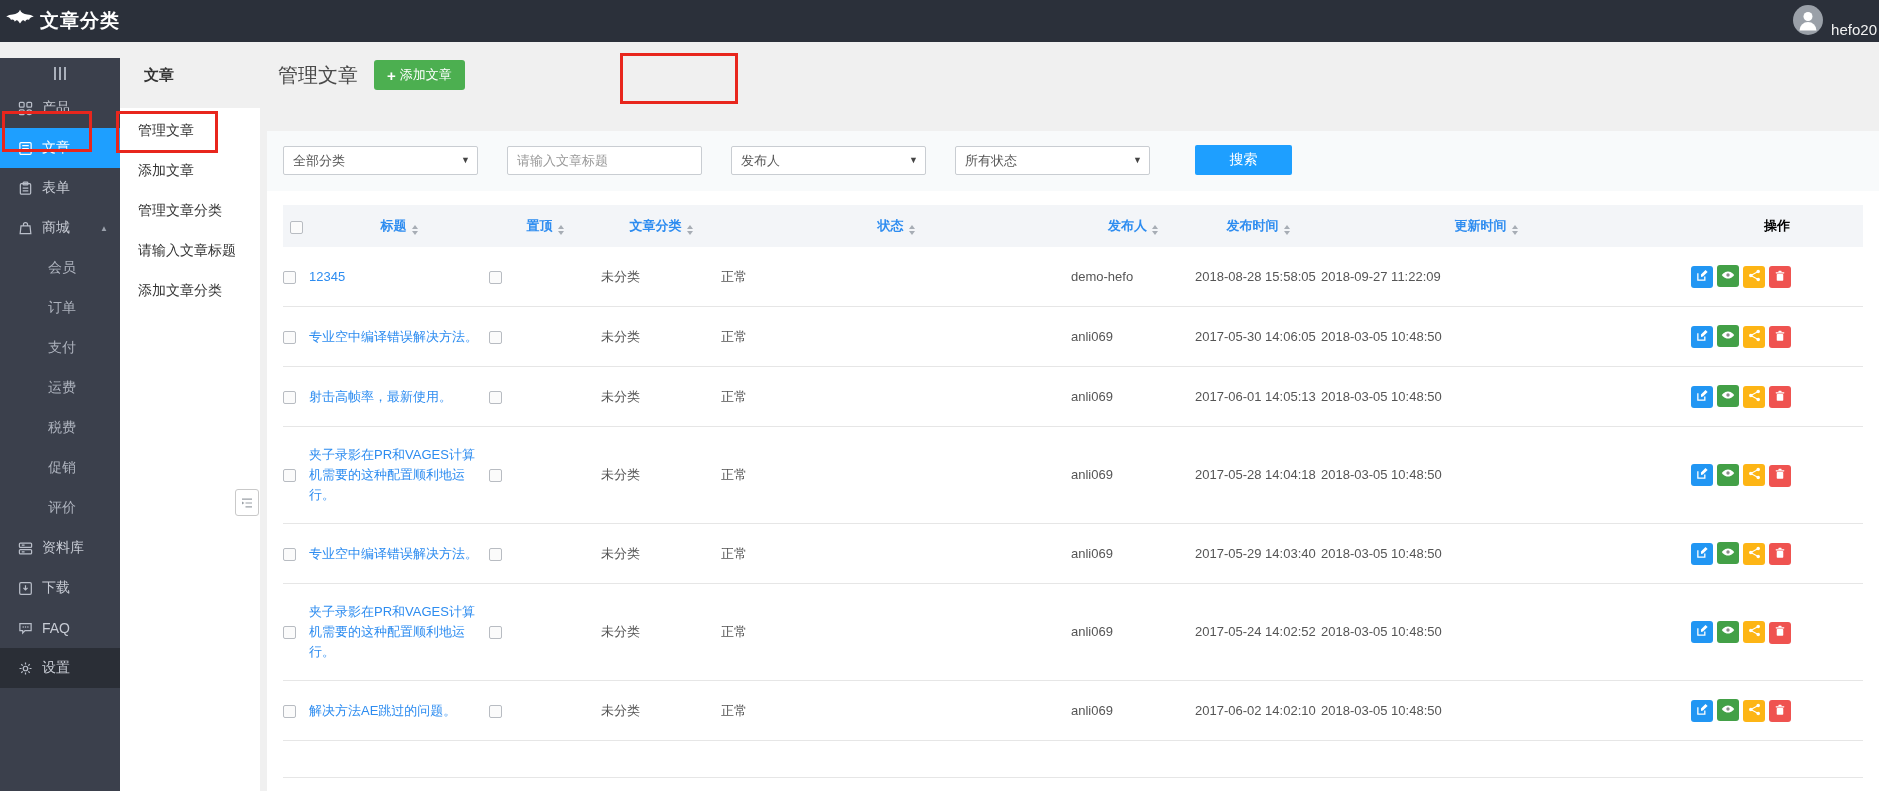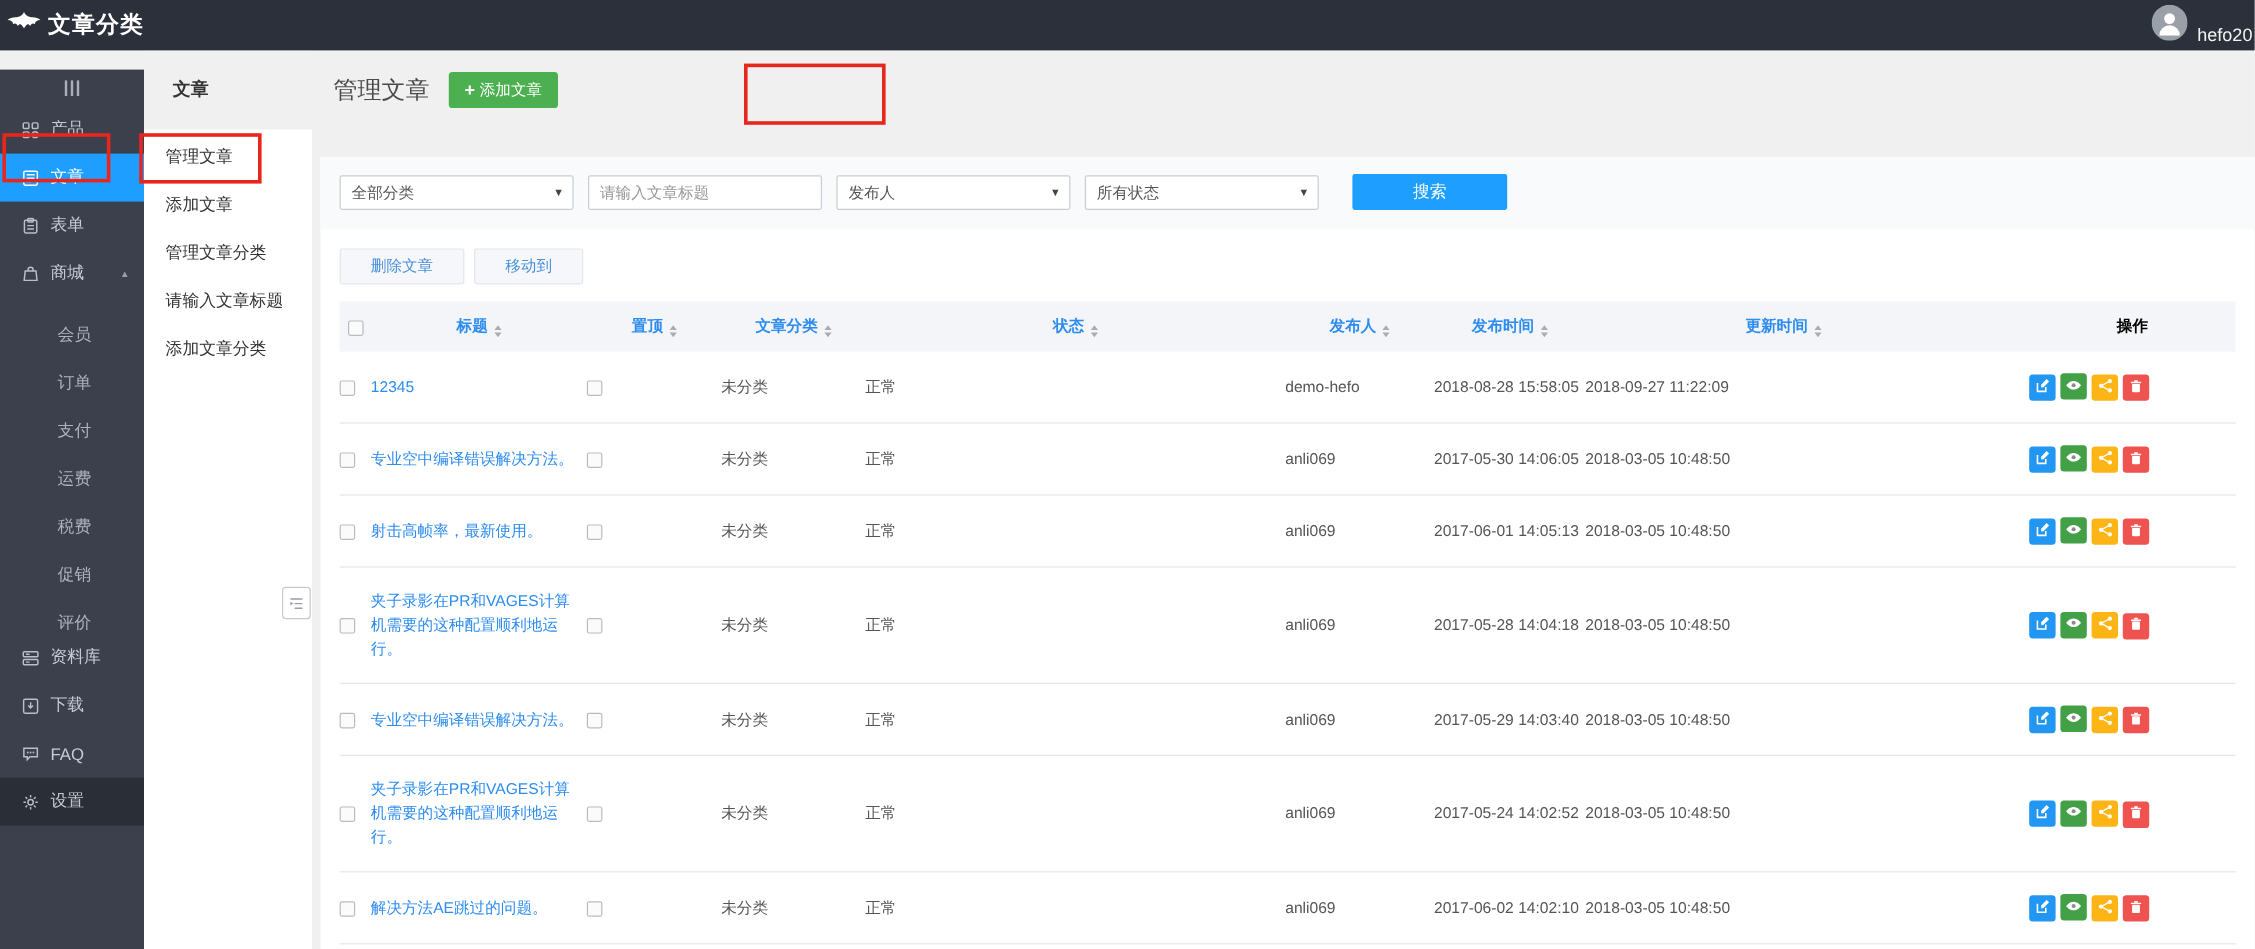--- a/index.html
+++ b/index.html
@@ -11,46 +11,46 @@
   .logo { display:flex; align-items:center; gap:5px; padding-left:5px; cursor:pointer; }
   .logo-text { color:#fff; font-size:19px; font-weight:bold; letter-spacing:1px; }
   .user { display:flex; align-items:flex-end; gap:8px; padding-right:2px; color:#f2f2f2; font-size:15px; white-space:nowrap; }
 
   
   .sidebar { position:absolute; left:0; top:58px; bottom:0; width:120px; background:var(--sidebar,#3B404C); z-index:10; }
   .collapse-ctrl { height:30px; display:flex; align-items:center; justify-content:center; gap:3px; cursor:pointer; }
   .collapse-ctrl i { display:block; width:2px; height:13px; background:#aab0bb; }
   .side-item { height:40px; display:flex; align-items:center; padding-left:18px; color:#c6cad3; font-size:14px; cursor:pointer; position:relative; }
   .side-item .sicon { width:15px; height:15px; margin-right:9px; display:inline-flex; color:#b9bec9; }
-  .side-item.sub { padding-left:48px; color:#adb2bd;align-items:flex-end; }
+  .side-item.sub { padding-left:48px; color:#adb2bd; }
   .side-item.active { background:var(--accent,#1E9FFF); color:#fff; }
   .side-item.active .sicon { color:#fff; }
   .side-item.dark { background:rgba(0,0,0,.28); }
   .side-item .exp { position:absolute; right:12px; font-size:8px; color:#9aa0ab; }
 
   
   .subsidebar { position:absolute; left:120px; top:42px; bottom:0; width:140px; background:#fff; z-index:5; }
   .sub-header { height:66px; line-height:66px; padding-left:24px; background:#f0f0f0; font-size:15px; font-weight:bold; color:#333; }
   .sub-items { padding-top:2px; }
   .sub-item { height:40px; line-height:40px; padding-left:18px; font-size:14px; color:#333; cursor:pointer; }
 
   
   .content { position:absolute; left:260px; top:42px; right:0; bottom:0; background:#f0f0f0; }
   .content-header { height:66px; display:flex; align-items:center; padding-left:18px; }
   .page-title { font-size:20px; font-weight:normal; color:#4a4a4a; }
   .btn-add { margin-left:16px; height:30px; padding:0 13px; background:var(--green,#4CAF50); color:#fff; border:none; border-radius:3px; font-size:13px; cursor:pointer; display:inline-flex; align-items:center; gap:4px; font-family:inherit; }
   .btn-add .plus { font-size:15px; font-weight:bold; }
 
   .panel { position:absolute; left:7px; top:89px; right:0; bottom:0; background:#fff; padding:14px 16px; overflow:hidden; }
-  .filters { display:flex; gap:12px; align-items:center; background:#f8fafb; margin:-14px -16px 0; padding:14px 16px 16px; }
+  .filters { display:flex; gap:29px; align-items:center; background:#f8fafb; margin:-14px -16px 0; padding:14px 16px 16px; }
   .select-box { position:relative; width:195px; height:29px; border:1px solid #c9cdd2; border-radius:2px; background:#fff; font-size:13px; color:#555; line-height:27px; padding:0 22px 0 9px; cursor:pointer; overflow:hidden; white-space:nowrap; }
   .select-box .caret { position:absolute; right:7px; top:0; font-size:9px; color:#444; }
   .text-input { width:195px; height:29px; border:1px solid #c9cdd2; border-radius:2px; padding:0 9px; font-size:13px; color:#555; font-family:inherit; }
   .text-input::placeholder { color:#999; }
-  .btn-search { width:129px; height:30px; margin-left:16px; background:var(--accent,#1E9FFF); border:none; border-radius:2px; color:#fff; font-size:14px; cursor:pointer; font-family:inherit; }
+  .btn-search { width:97px; height:30px; margin-left:16px; background:var(--accent,#1E9FFF); border:none; border-radius:2px; color:#fff; font-size:14px; cursor:pointer; font-family:inherit; }
 
   .bulk { margin-top:16px; display:flex; gap:8px; }
   .btn-bulk { height:30px; padding:0 25px; background:#f5f7fa; border:1px solid #e3e6ea; border-radius:2px; color:#4a90d9; font-size:13px; cursor:pointer; font-family:inherit; }
 
   table { width:100%; border-collapse:collapse; table-layout:fixed; margin-top:14px; }
   thead th { background:#f3f5f8; text-align:center; font-size:13px; font-weight:bold; color:var(--link,#2D8CF0); padding:12px 0; cursor:pointer; }
   thead th.plain { color:#000000; cursor:default; }
   tbody td { padding:18px 0; font-size:13px; color:#555; border-bottom:1px solid #e6e6e6; vertical-align:middle; line-height:20px; }
   .th-actions, .td-actions { padding-left:40px !important; }
   .cb { display:inline-block; width:13px; height:13px; border:1px solid #b8bcc2; border-radius:2px; background:#fbfbfb; vertical-align:middle; cursor:pointer; }
@@ -237,24 +237,20 @@
         <span>发布人</span>
         <span class="caret">▼</span>
       </div>
       <div class="select-box">
         <span>所有状态</span>
         <span class="caret">▼</span>
       </div>
       <button class="btn-search">搜索</button>
     </div>
 
-    <div class="bulk">
-      <button class="btn-bulk">删除文章</button>
-      <button class="btn-bulk">移动到</button>
-    </div>
 
     <table>
       <colgroup>
         <col style="width:26px">
           <col style="width:180px">
           <col style="width:112px">
           <col style="width:120px">
         <col style="width:350px">
           <col style="width:124px">
           <col style="width:126px">

